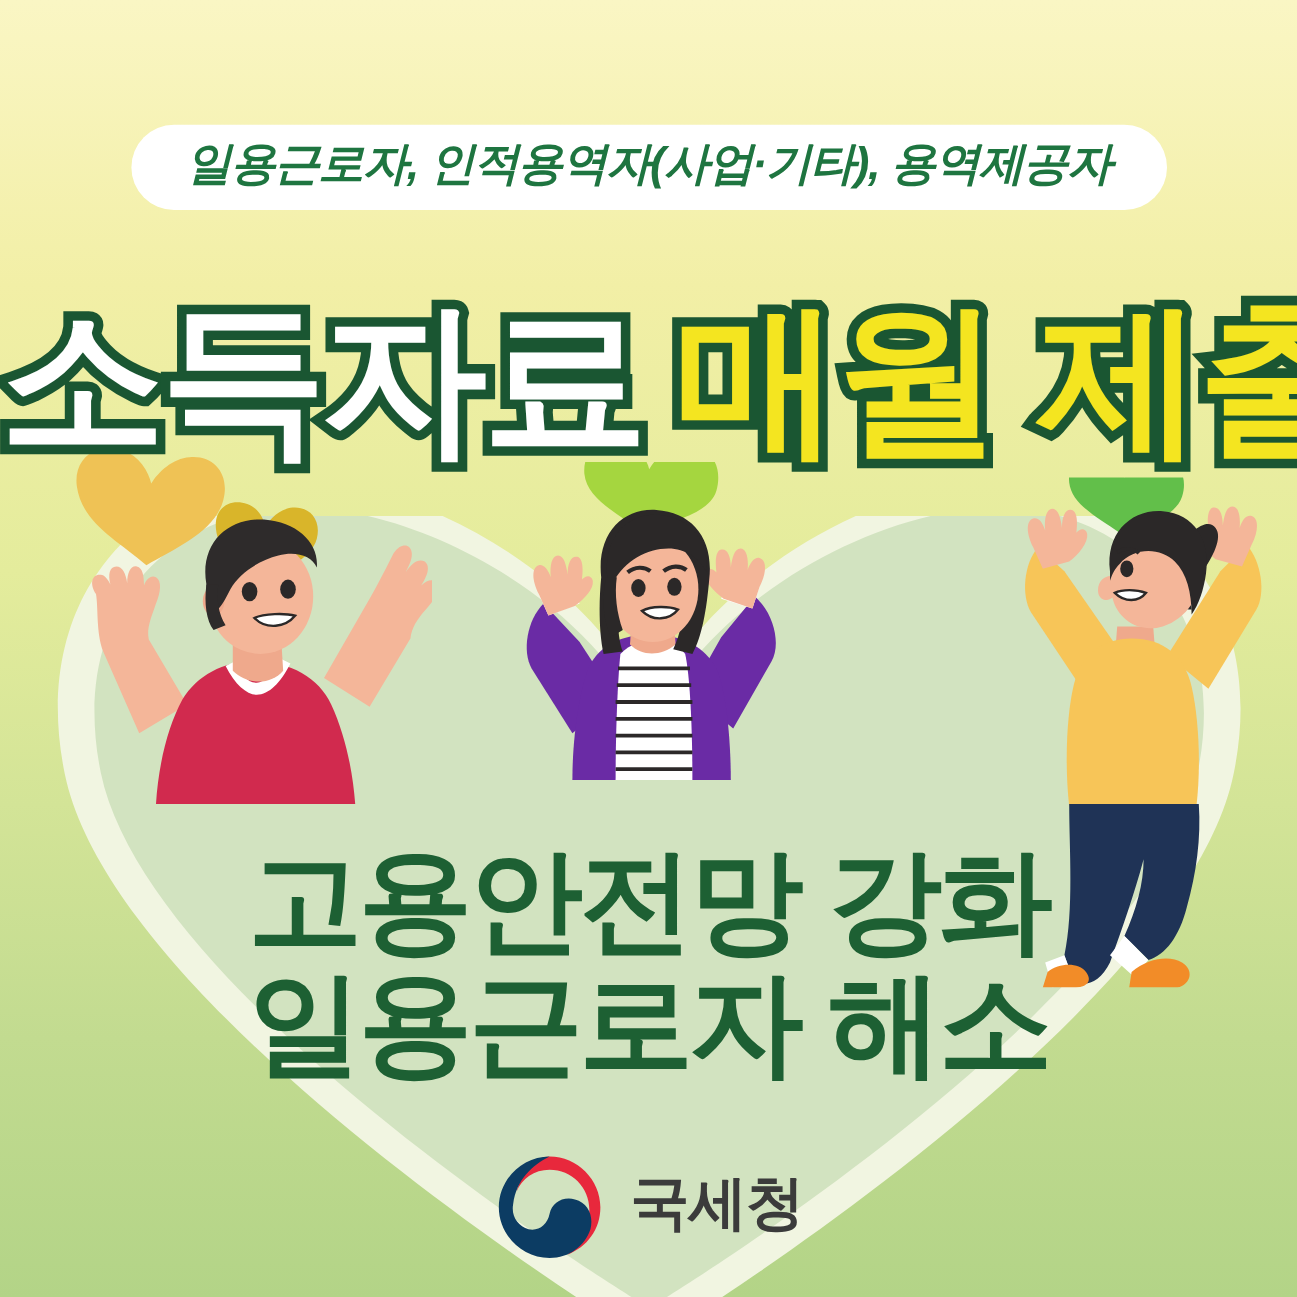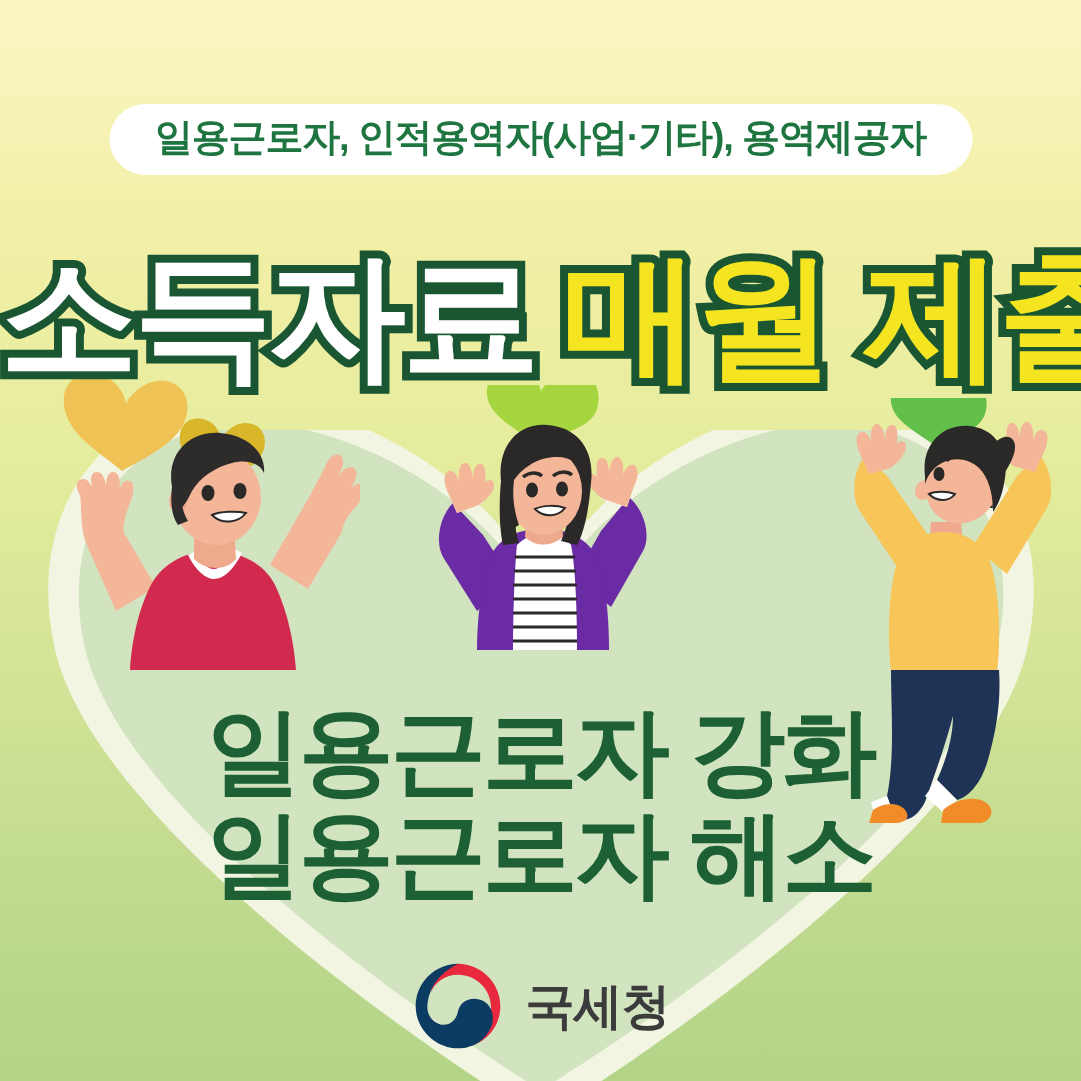--- a/index.html
+++ b/index.html
@@ -42,20 +42,21 @@
     z-index:30;
     white-space:nowrap;
   }
   .pill-text {
     display:block;
     font-size:38px;
     font-weight:700;
     color:#1E7540;
     letter-spacing:-1.2px;
     line-height:1.05;
+    font-style:italic;
   }
 
   
   .headline {
     position:absolute;
     left:0; right:0; top:207px;
     text-align:center;
     z-index:30;
     white-space:nowrap;
     line-height:1;
@@ -91,20 +92,21 @@
 
   
   .logo {
     position:absolute;
     left:50%; top:960px;
     transform:translateX(-50%);
     display:flex;
     align-items:center;
     gap:22px;
     z-index:28;
+    font-family:Liberation Mono, monospace;
   }
   .logo-mark { width:92px; height:92px; display:block; }
   .logo-text {
     font-size:49px;
     font-weight:700;
     color:#3B3B3B;
     letter-spacing:-1px;
     line-height:1;
   }
 
@@ -307,21 +309,21 @@
 
   <div class="pill">
     <span class="pill-text">일용근로자, 인적용역자(사업·기타), 용역제공자</span>
   </div>
 
   <div class="headline">
     <span class="hl-white">소득자료</span><span class="hl-yellow">매월 제출</span>
   </div>
 
   <div class="message">
-    <span class="mline">일용근로자 강화</span>
+    <span class="mline">고용안전망 강화</span>
     <span class="mline">일용근로자 해소</span>
   </div>
 
   <div class="logo">
     <svg class="logo-mark" viewBox="0 0 100 100" aria-hidden="true">
       <path fill="#E8283C" d="M50 4 C 75 4, 96 25, 96 50 C 96 70, 84 86, 66 93
            C 78 84, 86 69, 86 52 C 86 32, 70 16, 50 16
            C 36 16, 25 24, 20 36 C 26 16, 37 4, 50 4 Z"></path>
       <path fill="#0C3C63" d="M50 4 C 25 4, 4 25, 4 50 C 4 75, 25 96, 50 96
            C 68 96, 82 85, 87 70 C 90 58, 85 46, 73 43

